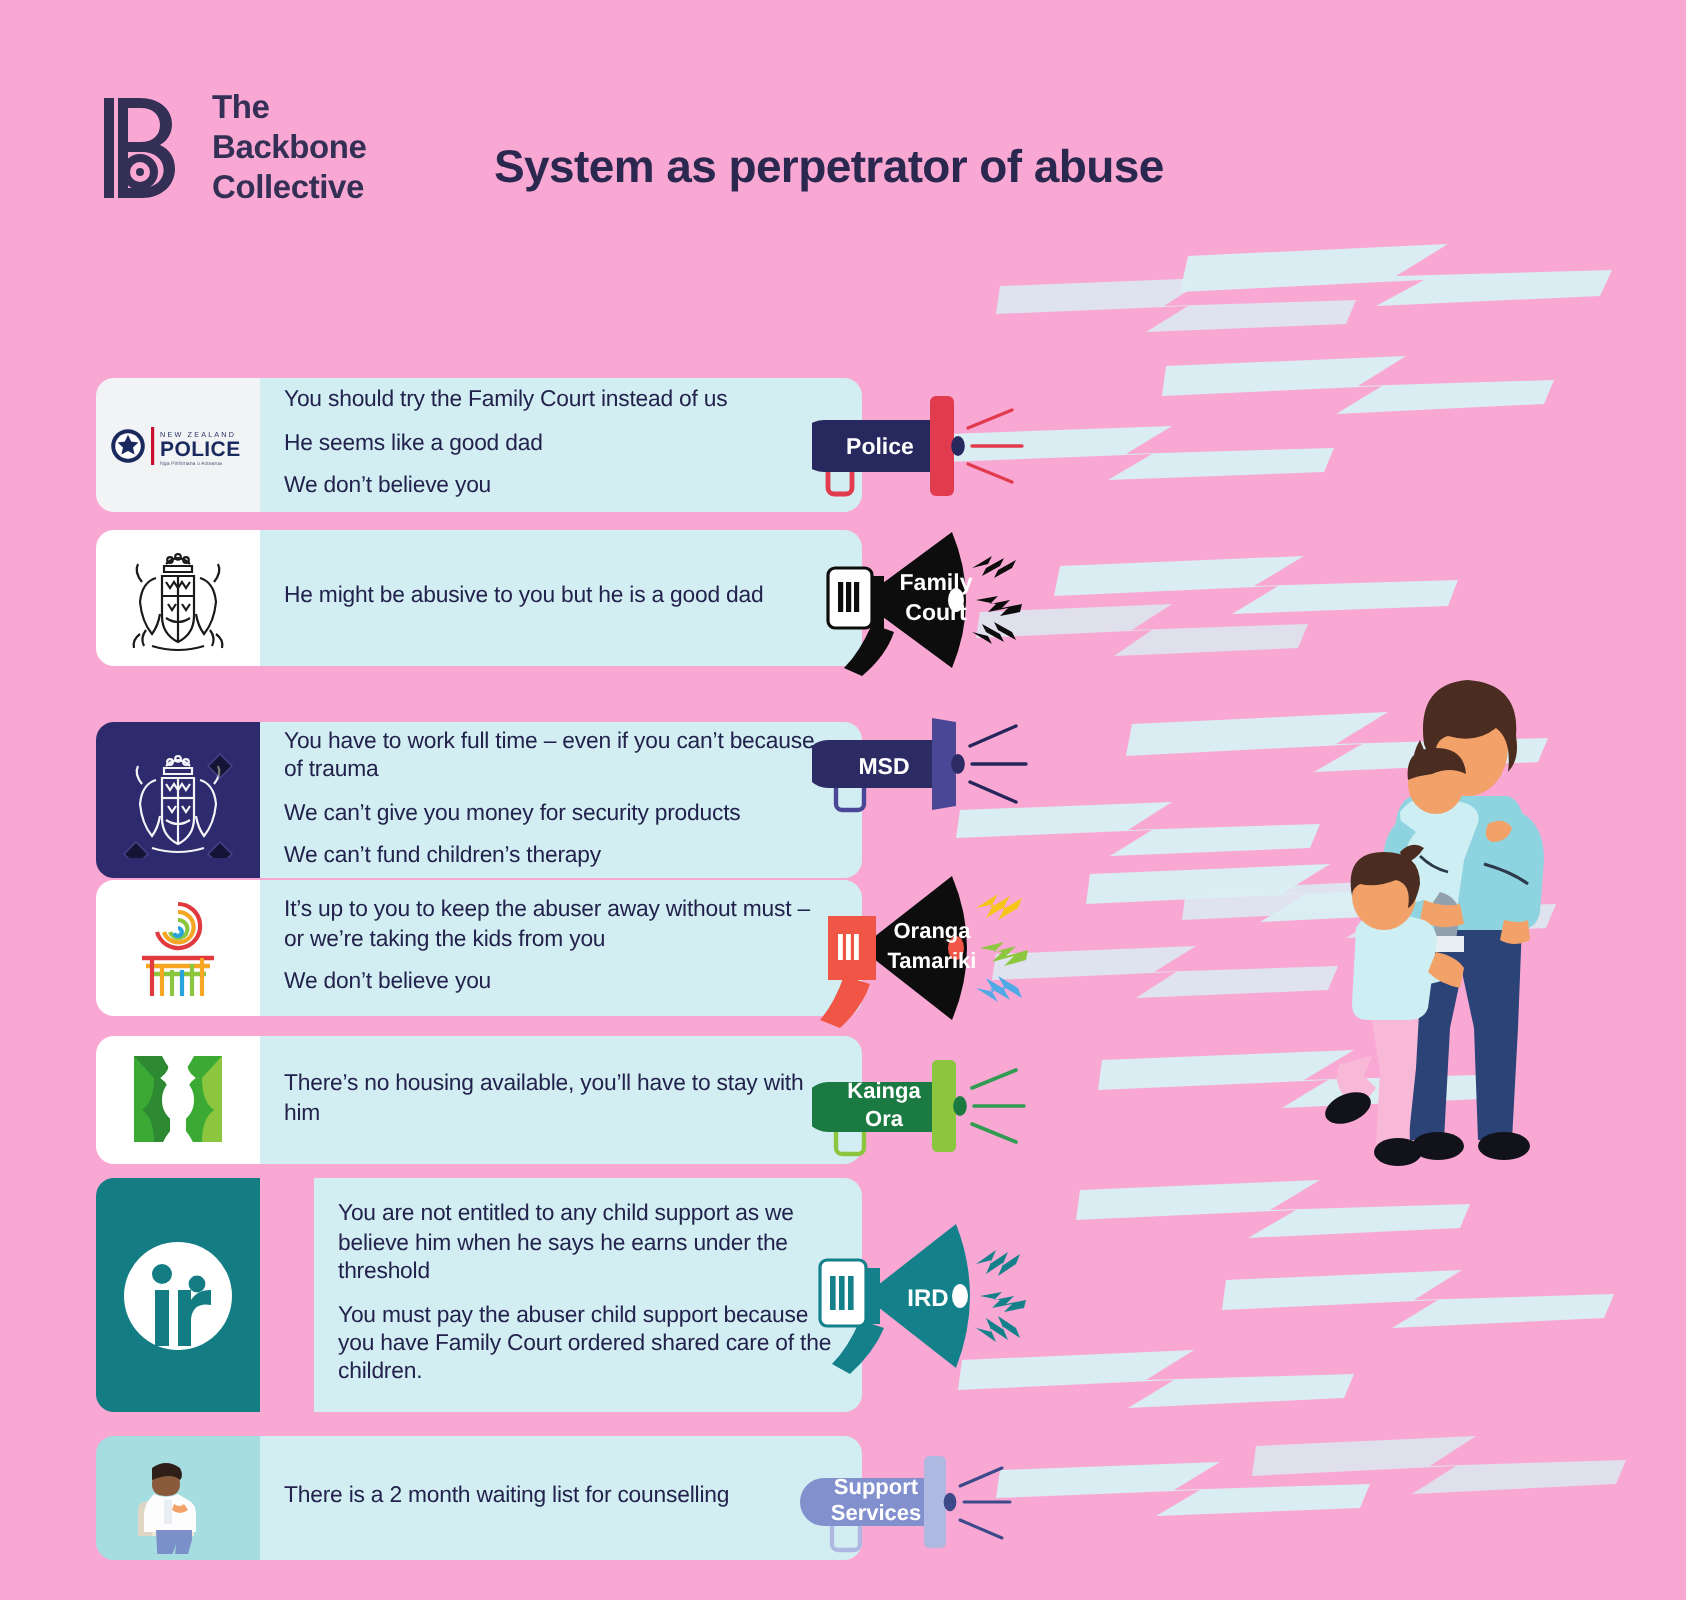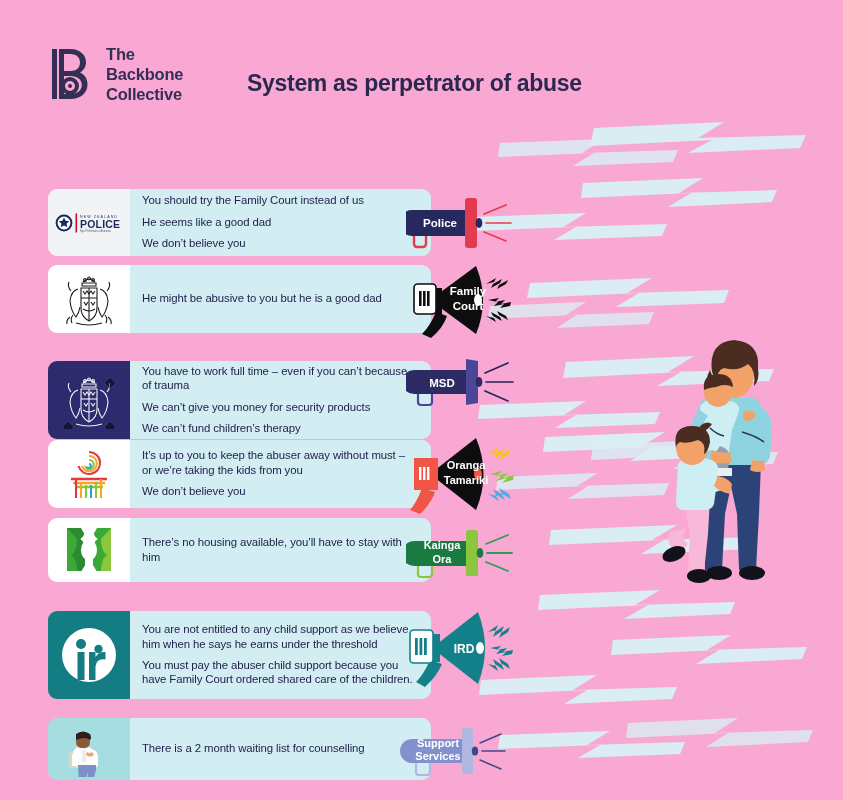--- a/index.html
+++ b/index.html
@@ -284,21 +284,21 @@
   <g stroke="#2f9c52" stroke-width="1.8" stroke-linecap="round">
     <line x1="81" y1="31" x2="106" y2="31"></line>
     <line x1="80" y1="22" x2="102" y2="13"></line>
     <line x1="80" y1="40" x2="102" y2="49"></line>
   </g>
   <text x="36" y="27" text-anchor="middle" font-family="Liberation Sans, sans-serif" font-size="11" font-weight="bold" fill="#fff">Kainga</text>
   <text x="36" y="41" text-anchor="middle" font-family="Liberation Sans, sans-serif" font-size="11" font-weight="bold" fill="#fff">Ora</text>
   <text style="display:none">Kainga Ora</text>
 </svg>
 
-<div class="row" style="top:611px;width:383px;height:88px;">
+<div class="row" style="top:589px;width:383px;height:117px;gap:27px;">
   <div class="logo-tile" style="background:#137d83;border-radius:9px 0 0 9px;">
     <svg width="62" height="62" viewBox="0 0 62 62">
       <circle cx="31" cy="31" r="27" fill="#ffffff"></circle>
       <circle cx="23" cy="20" r="5" fill="#137d83"></circle>
       <path d="M19.5 28 h7 v28 h-7z" fill="#137d83"></path>
       <path d="M31 28 h6.5 v5 q3.5-5.5 10-5 v7.5 q-9-1.5-10 7 v13.5 h-6.5z" fill="#137d83"></path>
       <circle cx="40.5" cy="25" r="4.2" fill="#137d83"></circle>
     </svg>
   </div>
   <div class="bubble">

